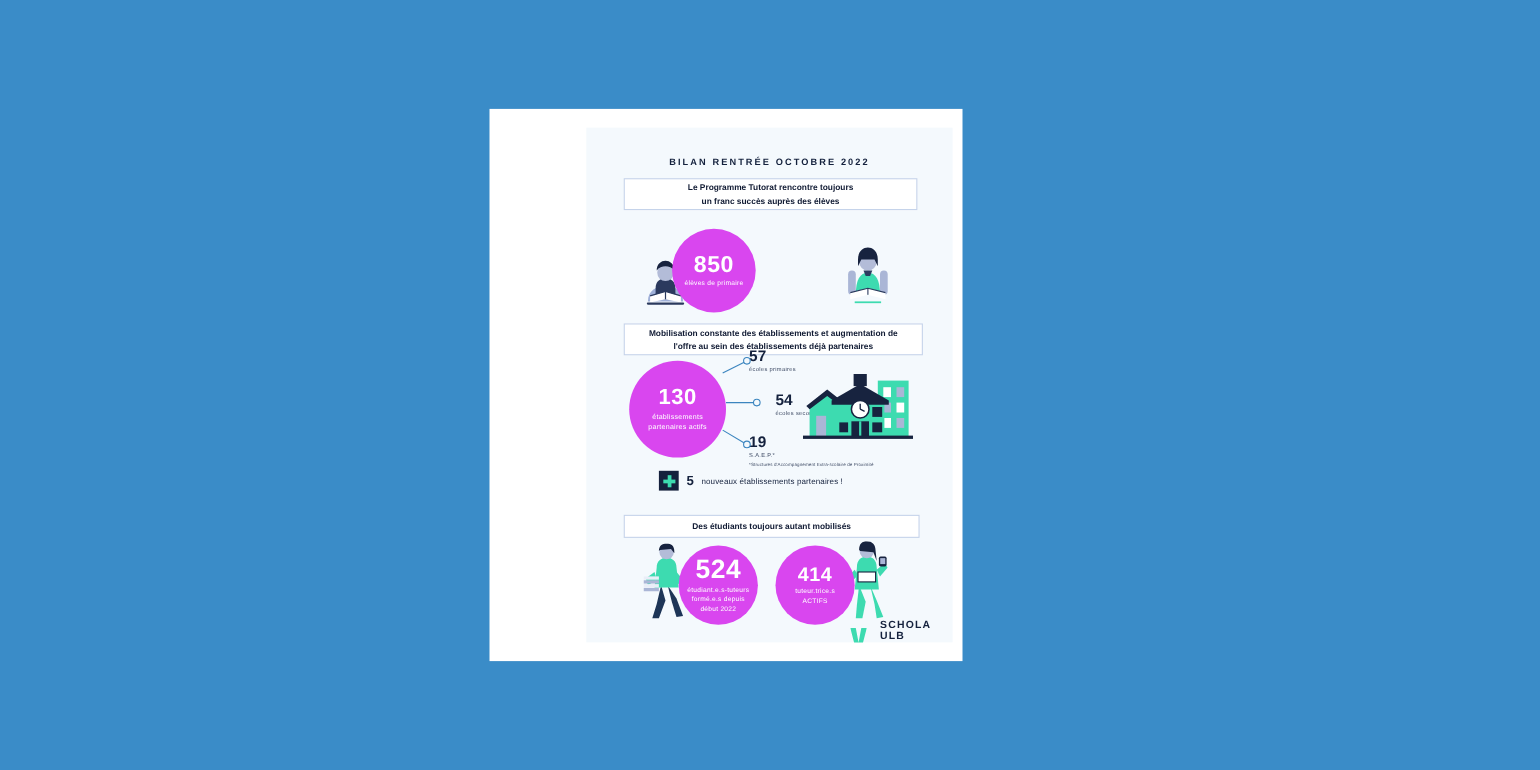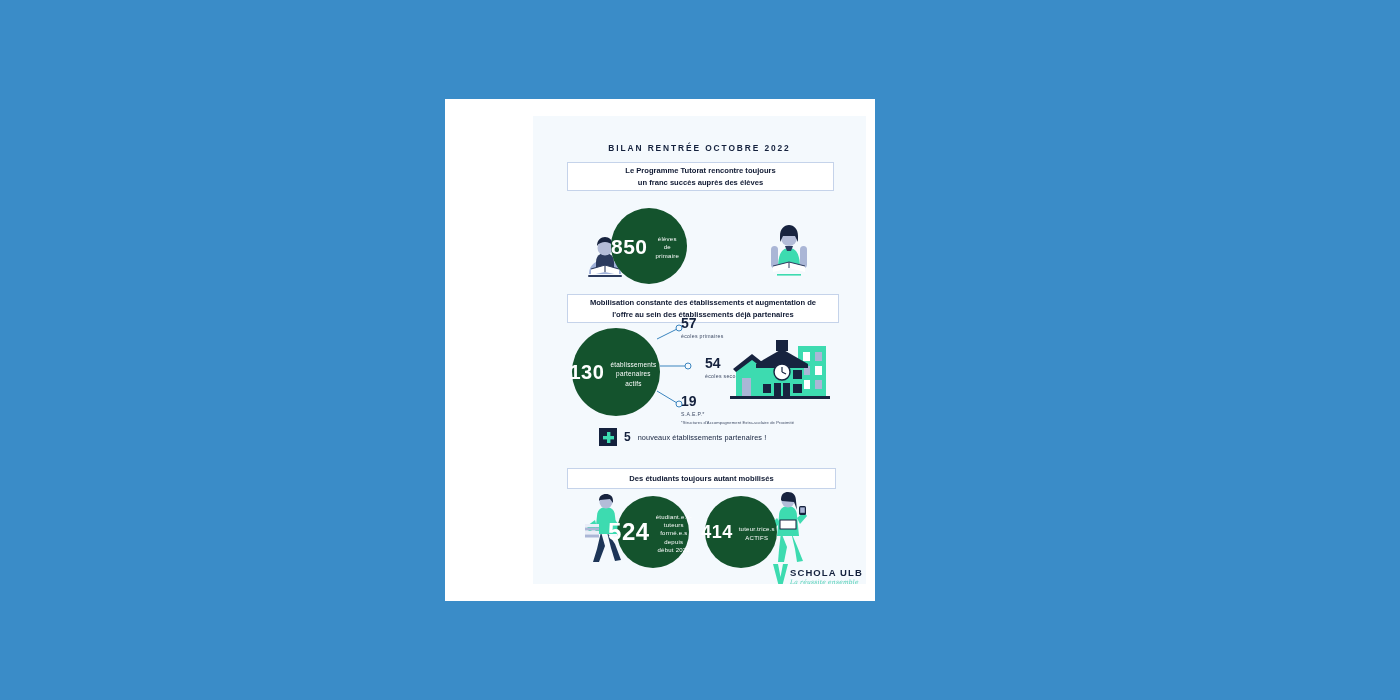--- a/index.html
+++ b/index.html
@@ -83,24 +83,24 @@
     padding: 0 8px;
   }
   #banner-1 { left: 34px; top: 46px;  width: 267px; height: 29px; }
   #banner-2 { left: 34px; top: 178px; width: 272px; height: 29px; }
   #banner-3 { left: 34px; top: 352px; width: 269px; height: 21px; }
 
   
   .stat-circle {
     position: absolute;
     border-radius: 50%;
-    background: #14532d;
+    background: #d946ef;
     color: #ffffff;
     display: flex;
-    flex-direction: row;
+    flex-direction: column;
     align-items: center;
     justify-content: center;
     text-align: center;
     z-index: 3;
   }
   .stat-number {
     font-weight: bold;
     letter-spacing: .5px;
     line-height: 1;
   }
@@ -211,22 +211,22 @@
     letter-spacing: .1px;
     text-align: right;
   }
 
   
   #brand-logo {
     position: absolute;
     left: 240px;
     top: 448px;
     display: flex;
-    align-items: center;
-    gap: 2px;
+    align-items: flex-end;
+    gap: 12px;
   }
   .logo-text { display: flex; flex-direction: column; line-height: 1; }
   .logo-name {
     font-size: 9.5px;
     font-weight: bold;
     letter-spacing: 1.1px;
     color: #14213d;
   }
   .logo-tagline {
     font-family: "DejaVu Serif", serif;

